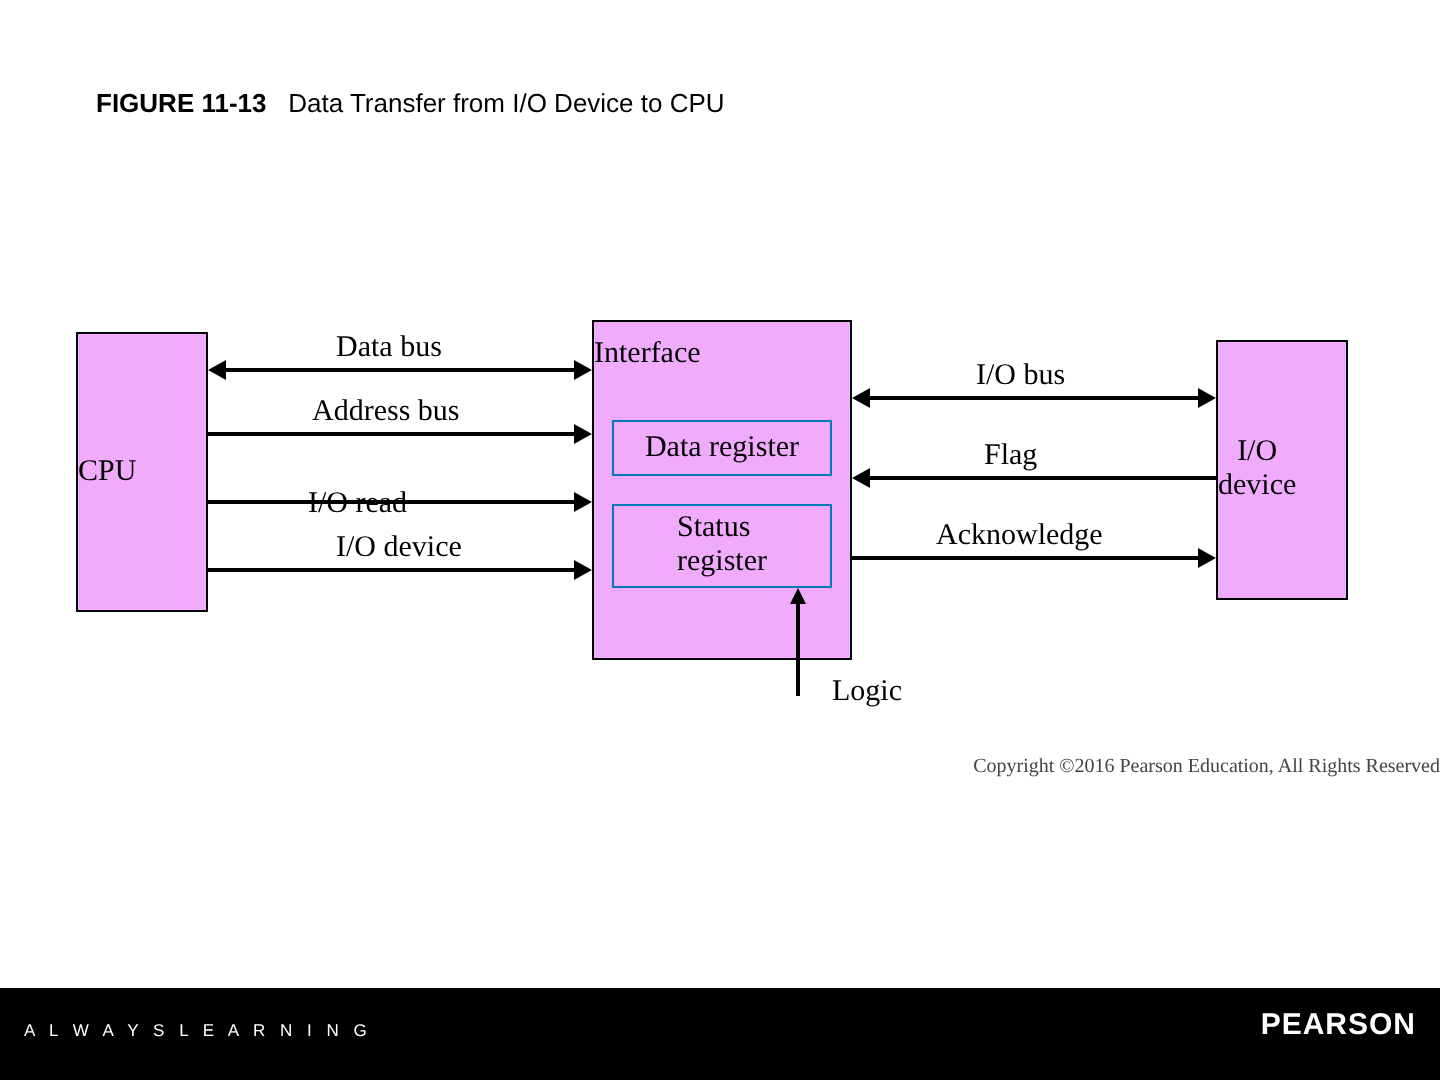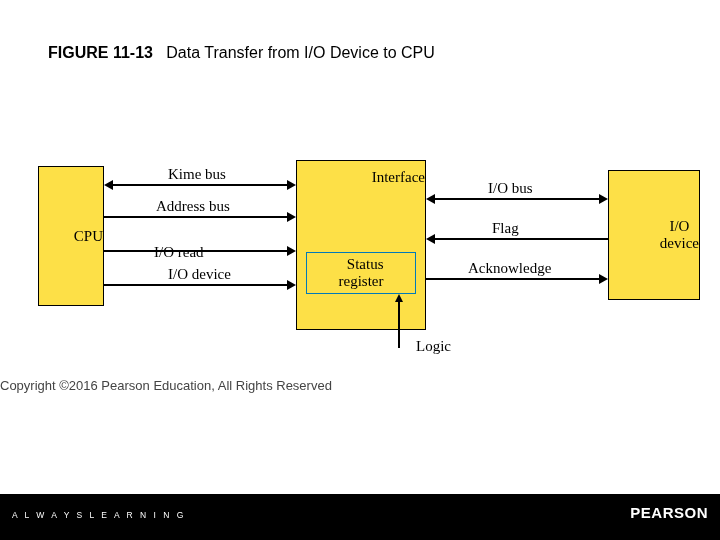--- a/index.html
+++ b/index.html
@@ -1,28 +1,28 @@
 <!DOCTYPE html>
 <html><head>
 <meta charset="utf-8">
 <style>
   * { box-sizing: border-box; margin: 0; padding: 0; }
   body { width: 720px; height: 540px; background: #fff; font-family: Verdana, Arial, sans-serif; position: relative; }
-  .caption { position: absolute; top: 44px; left: 48px; font-size: 16px; }
+  .caption { position: absolute; top: 44px; left: 48px; font-size: 13px; }
   .caption .fignum { font-weight: bold; }
   .diagram { position: absolute; top: 160px; left: 38px; width: 644px; height: 200px; }
-  .box { position: absolute; border: 1.5px solid #000; background: #fde047; display: flex; align-items: center; justify-content: flex-end; font-family: "Times New Roman", serif; font-size: 15px; }
+  .box { position: absolute; border: 1.5px solid #000; background: #f0abfc; display: flex; align-items: center; justify-content: flex-start; font-family: "Times New Roman", serif; font-size: 15px; }
   .inner-box { position: absolute; border: 1px solid #007ab8; display: flex; align-items: center; justify-content: center; font-family: "Times New Roman", serif; font-size: 15px; }
   .lbl { position: absolute; font-family: "Times New Roman", serif; font-size: 15px; }
   .line { position: absolute; background: #000; }
   .arrowR, .arrowL { position: absolute; width: 0; height: 0; }
   .arrowR { border-top: 5px solid transparent; border-bottom: 5px solid transparent; border-left: 9px solid #000; }
   .arrowL { border-top: 5px solid transparent; border-bottom: 5px solid transparent; border-right: 9px solid #000; }
   .arrowU { position: absolute; width: 0; height: 0; border-left: 4px solid transparent; border-right: 4px solid transparent; border-bottom: 8px solid #000; }
-  .copy1 { position: absolute; top: 378px; left: 0; width: 720px; text-align: left; font-size: 13px; color: #444; font-family: Liberation Sans, sans-serif; }
+  .copy1 { position: absolute; top: 378px; left: 0; width: 720px; text-align: right; font-size: 10px; color: #444; font-family: Liberation Serif, serif; }
   .footer { position: absolute; bottom: 0; left: 0; width: 720px; height: 46px; background: #000; color: #fff; }
   .always { position: absolute; left: 12px; top: 16px; font-size: 8.5px; letter-spacing: 2.5px; }
   .book { position: absolute; left: 130px; top: 12px; font-size: 9px; line-height: 1.3; }
   .book .title { font-style: italic; font-weight: bold; }
   .rights { position: absolute; right: 112px; top: 6px; font-size: 9px; text-align: right; line-height: 1.25; }
   .pearson { position: absolute; right: 12px; top: 10px; font-size: 15px; font-weight: bold; letter-spacing: 0.5px; font-family: Arial, sans-serif; }
 </style>
 </head>
 <body>
 
@@ -35,35 +35,38 @@
 <div class="diagram">
 
   <div class="box" style="left:0;top:6px;width:66px;height:140px;">
     <span>CPU</span>
   </div>
 
   <div class="box" style="left:258px;top:0;width:130px;height:170px; align-items:flex-start; padding-top:8px;">
     <span>Interface</span>
   </div>
 
+  <div class="inner-box" style="left:268px;top:50px;width:110px;height:28px;">
+    <span>Data register</span>
+  </div>
 
   <div class="inner-box" style="left:268px;top:92px;width:110px;height:42px;">
-    <span style="white-space:pre; text-align:right;">Status
+    <span style="white-space:pre; text-align:left;">Status
 register</span>
   </div>
 
-  <div class="box" style="left:570px;top:10px;width:92px;height:130px;">
+  <div class="box" style="left:570px;top:10px;width:66px;height:130px;">
     <span style="white-space:pre; text-align:center;">I/O
 device</span>
   </div>
 
   <div class="line" style="left:75px;top:24px;width:174px;height:1.5px;"></div>
   <div class="arrowL" style="left:66px;top:19.5px;"></div>
   <div class="arrowR" style="left:249px;top:19.5px;"></div>
-  <div class="lbl" style="left:130px;top:6px;">Kime bus</div>
+  <div class="lbl" style="left:130px;top:6px;">Data bus</div>
 
   <div class="line" style="left:66px;top:56px;width:183px;height:1.5px;"></div>
   <div class="arrowR" style="left:249px;top:51.5px;"></div>
   <div class="lbl" style="left:118px;top:38px;">Address bus</div>
 
   <div class="line" style="left:66px;top:90px;width:183px;height:1.5px;"></div>
   <div class="arrowR" style="left:249px;top:85.5px;"></div>
   <div class="lbl" style="left:116px;top:72px;margin-top:12px;">I/O read</div>
 
   <div class="line" style="left:66px;top:124px;width:183px;height:1.5px;"></div>

